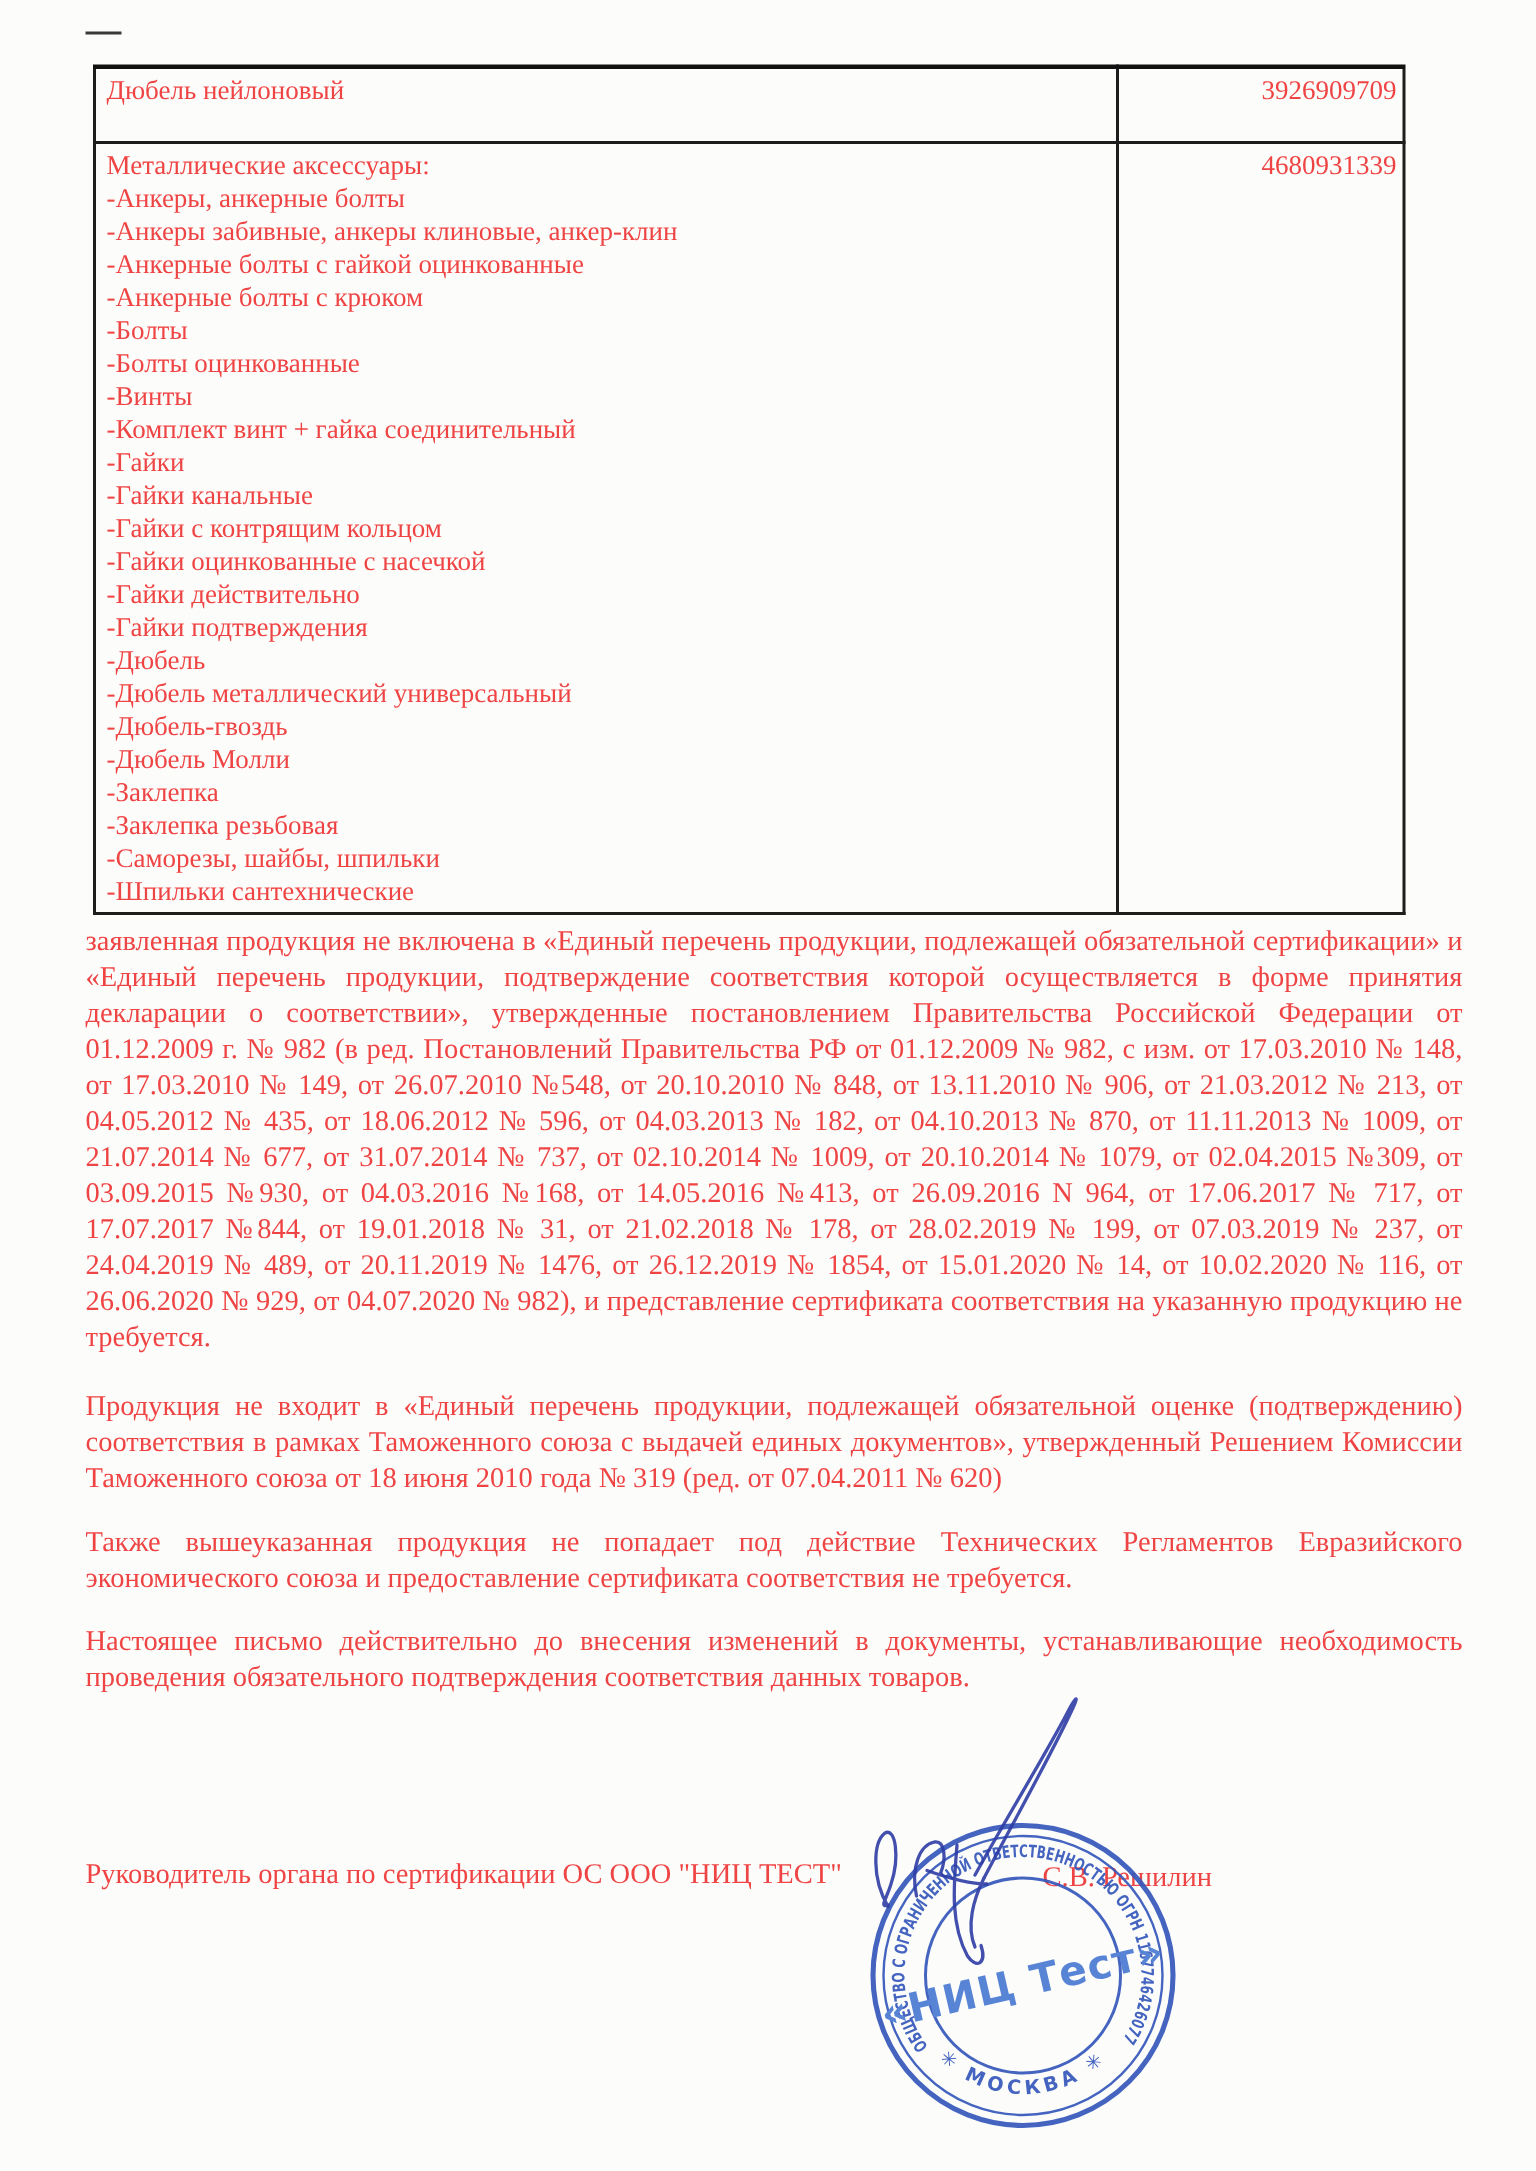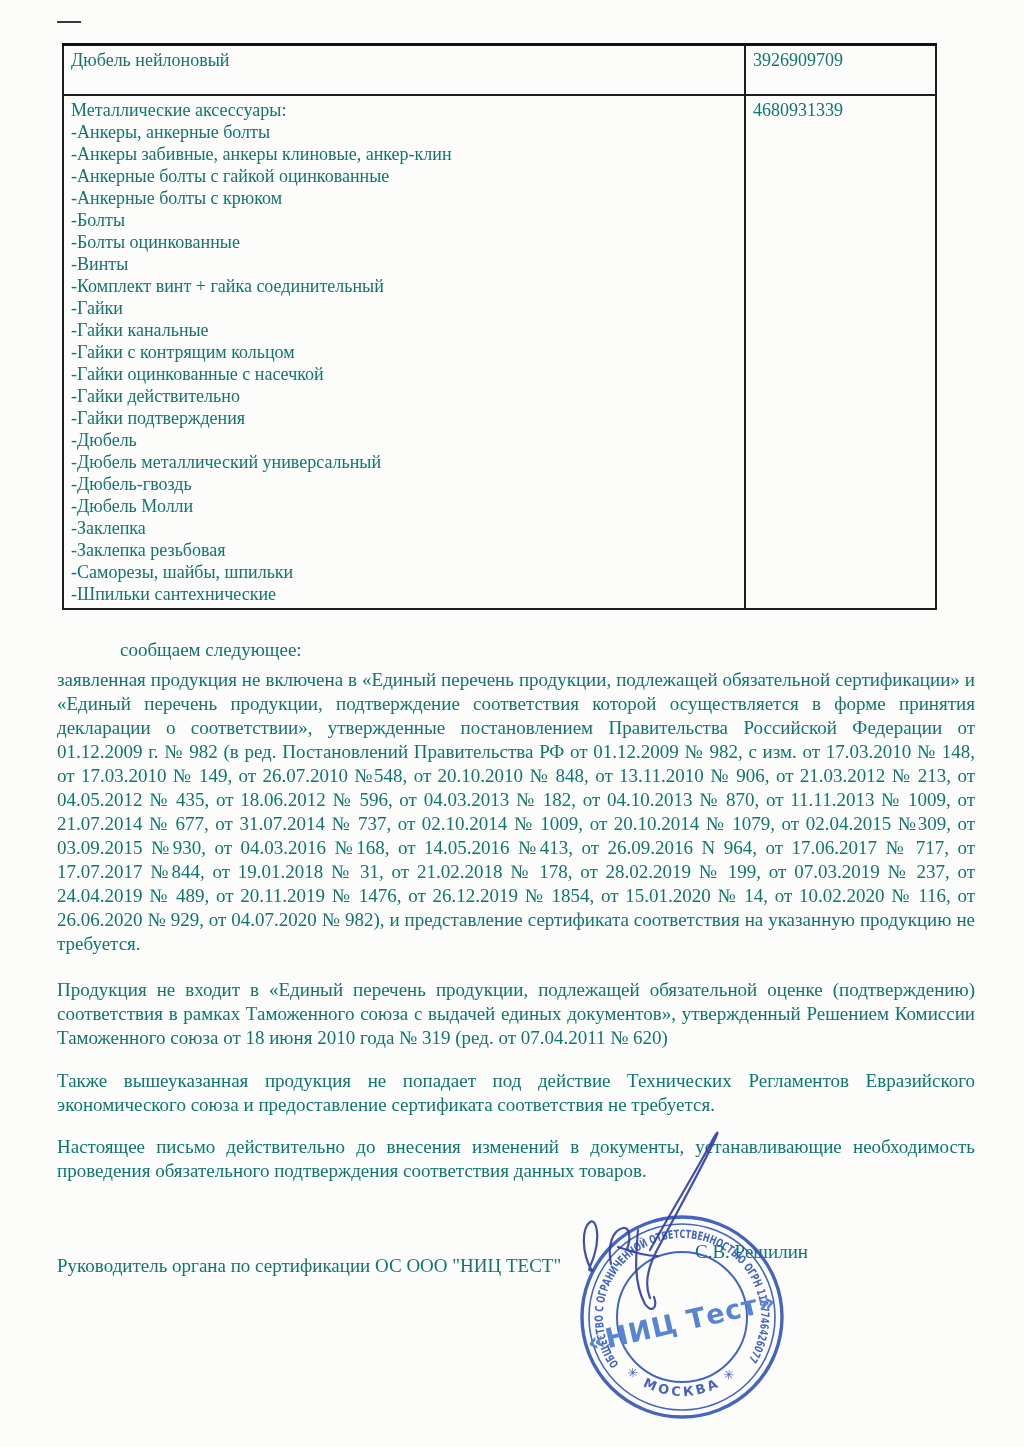--- a/index.html
+++ b/index.html
@@ -1,21 +1,21 @@
 <!DOCTYPE html>
 <html><head>
 <meta charset="utf-8">
 <style>
   html,body{margin:0;padding:0;background:#fbfbfa;}
   .page{
     position:relative;
     width:1024px;height:1447px;
     background:#fcfcfb;
     font-family:"Liberation Serif", serif;
-    color:#0f766e;
+    color:#ef4444;
     overflow:hidden;
   }
   .artifact{
     position:absolute;left:57px;top:21px;width:24px;height:2px;background:#3a3a3a;
   }
   
   table.products{
     border-collapse:collapse;
     margin:43px 0 0 62px;
     width:875px;
@@ -26,21 +26,21 @@
     border:2px solid #1d1d1d;
     vertical-align:top;
     font-size:18px;
     line-height:22px;
     padding:3px 4px 3px 7px;
   }
   table.products tr:nth-child(1) td,
   table.products tr:nth-child(2) td{height:42px;}
   td.code-cell{
     width:178px;
-    text-align:left;
+    text-align:right;
     font-size:19px;
     padding-top:8px;
   }
   
   .textblock{width:918px;margin-left:57px;}
   p.intro{
     margin:28px 0 0 0;
     text-indent:63px;
     font-size:19px;line-height:24px;
   }
@@ -51,21 +51,21 @@
   }
   p.p1{margin-top:6px;}
   p.p2{margin-top:22px;}
   p.p3{margin-top:19px;}
   p.p4{margin-top:18px;}
   
   .sig-row{
     position:absolute;left:57px;top:1238px;width:918px;
     font-size:19px;line-height:24px;
   }
-  .sig-title{position:absolute;left:0;top:16px;white-space:nowrap;}
+  .sig-title{position:absolute;left:0;top:0;white-space:nowrap;}
   .sig-name{position:absolute;left:638px;top:2px;white-space:nowrap;}
   
   .stamp-svg{position:absolute;left:572px;top:1207px;width:220px;height:220px;opacity:.92;}
   .autograph-svg{position:absolute;left:0;top:0;width:1024px;height:1447px;pointer-events:none;opacity:.9;}
   .stamp-ring-text{
     font-family:"DejaVu Sans", sans-serif;font-weight:bold;font-size:11.5px;
   }
   .stamp-bottom-text{
     font-family:"DejaVu Sans", sans-serif;font-weight:bold;font-size:13px;letter-spacing:3px;
   }
@@ -113,21 +113,20 @@
             <div>-Заклепка резьбовая</div>
             <div>-Саморезы, шайбы, шпильки</div>
             <div>-Шпильки сантехнические</div>
           </td>
           <td class="code-cell">4680931339</td>
         </tr>
       </tbody>
   </table>
 
   <div class="textblock">
-    <p class="intro">сообщаем следующее:</p>
     <p class="para p1">заявленная продукция не включена в «Единый перечень продукции, подлежащей обязательной сертификации» и «Единый перечень продукции, подтверждение соответствия которой осуществляется в форме принятия декларации о соответствии», утвержденные постановлением Правительства Российской Федерации от 01.12.2009 г. № 982 (в ред. Постановлений Правительства РФ от 01.12.2009 № 982, с изм. от 17.03.2010 № 148, от 17.03.2010 № 149, от 26.07.2010 №548, от 20.10.2010 № 848, от 13.11.2010 № 906, от 21.03.2012 № 213, от 04.05.2012 № 435, от 18.06.2012 № 596, от 04.03.2013 № 182, от 04.10.2013 № 870, от 11.11.2013 № 1009, от 21.07.2014 № 677, от 31.07.2014 № 737, от 02.10.2014 № 1009, от 20.10.2014 № 1079, от 02.04.2015 №309, от 03.09.2015 №930, от 04.03.2016 №168, от 14.05.2016 №413, от 26.09.2016 N 964, от 17.06.2017 № 717, от 17.07.2017 №844, от 19.01.2018 № 31, от 21.02.2018 № 178, от 28.02.2019 № 199, от 07.03.2019 № 237, от 24.04.2019 № 489, от 20.11.2019 № 1476, от 26.12.2019 № 1854, от 15.01.2020 № 14, от 10.02.2020 № 116, от 26.06.2020 № 929, от 04.07.2020 № 982), и представление сертификата соответствия на указанную продукцию не требуется.</p>
     <p class="para p2">Продукция не входит в «Единый перечень продукции, подлежащей обязательной оценке (подтверждению) соответствия в рамках Таможенного союза с выдачей единых документов», утвержденный Решением Комиссии Таможенного союза от 18 июня 2010 года № 319 (ред. от 07.04.2011 № 620)</p>
     <p class="para p3">Также вышеуказанная продукция не попадает под действие Технических Регламентов Евразийского экономического союза и предоставление сертификата соответствия не требуется.</p>
     <p class="para p4">Настоящее письмо действительно до внесения изменений в документы, устанавливающие необходимость проведения обязательного подтверждения соответствия данных товаров.</p>
   </div>
 
   <div class="sig-row">
     <span class="sig-title">Руководитель органа по сертификации ОС ООО "НИЦ ТЕСТ"</span>
     <span class="sig-name">С.В. Решилин</span>
   </div>

